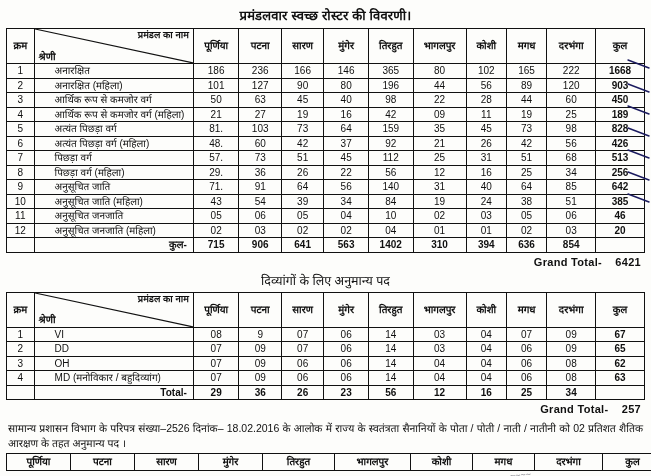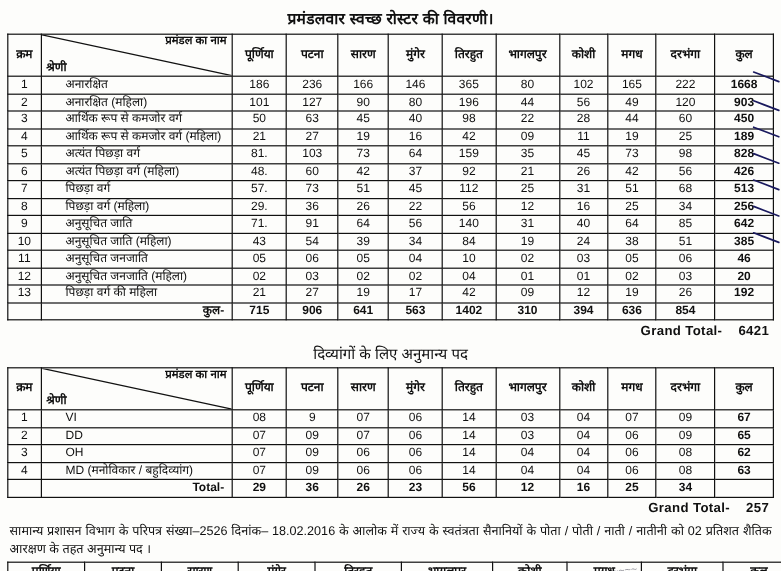--- a/index.html
+++ b/index.html
@@ -149,21 +149,21 @@
       <tr>
         <td class="sn">2</td>
         <td class="lbl">अनारक्षित (महिला)</td>
         <td>101</td>
         <td>127</td>
         <td>90</td>
         <td>80</td>
         <td>196</td>
         <td>44</td>
         <td>56</td>
-        <td>49</td>
+        <td>89</td>
         <td>120</td>
         <td class="bold">903</td>
       </tr>
       <tr>
         <td class="sn">3</td>
         <td class="lbl">आर्थिक रूप से कमजोर वर्ग</td>
         <td>50</td>
         <td>63</td>
         <td>45</td>
         <td>40</td>
@@ -292,34 +292,20 @@
         <td>02</td>
         <td>03</td>
         <td>02</td>
         <td>02</td>
         <td>04</td>
         <td>01</td>
         <td>01</td>
         <td>02</td>
         <td>03</td>
         <td class="bold">20</td>
-      </tr>
-      <tr>
-        <td class="sn">13</td>
-        <td class="lbl">पिछड़ा वर्ग की महिला</td>
-        <td>21</td>
-        <td>27</td>
-        <td>19</td>
-        <td>17</td>
-        <td>42</td>
-        <td>09</td>
-        <td>12</td>
-        <td>19</td>
-        <td>26</td>
-        <td class="bold">192</td>
       </tr>
 
       <tr class="total-row">
         <td></td>
         <td style="text-align:right;padding-right:6px">कुल-</td>
         <td>715</td>
         <td>906</td>
         <td>641</td>
         <td>563</td>
         <td>1402</td>

